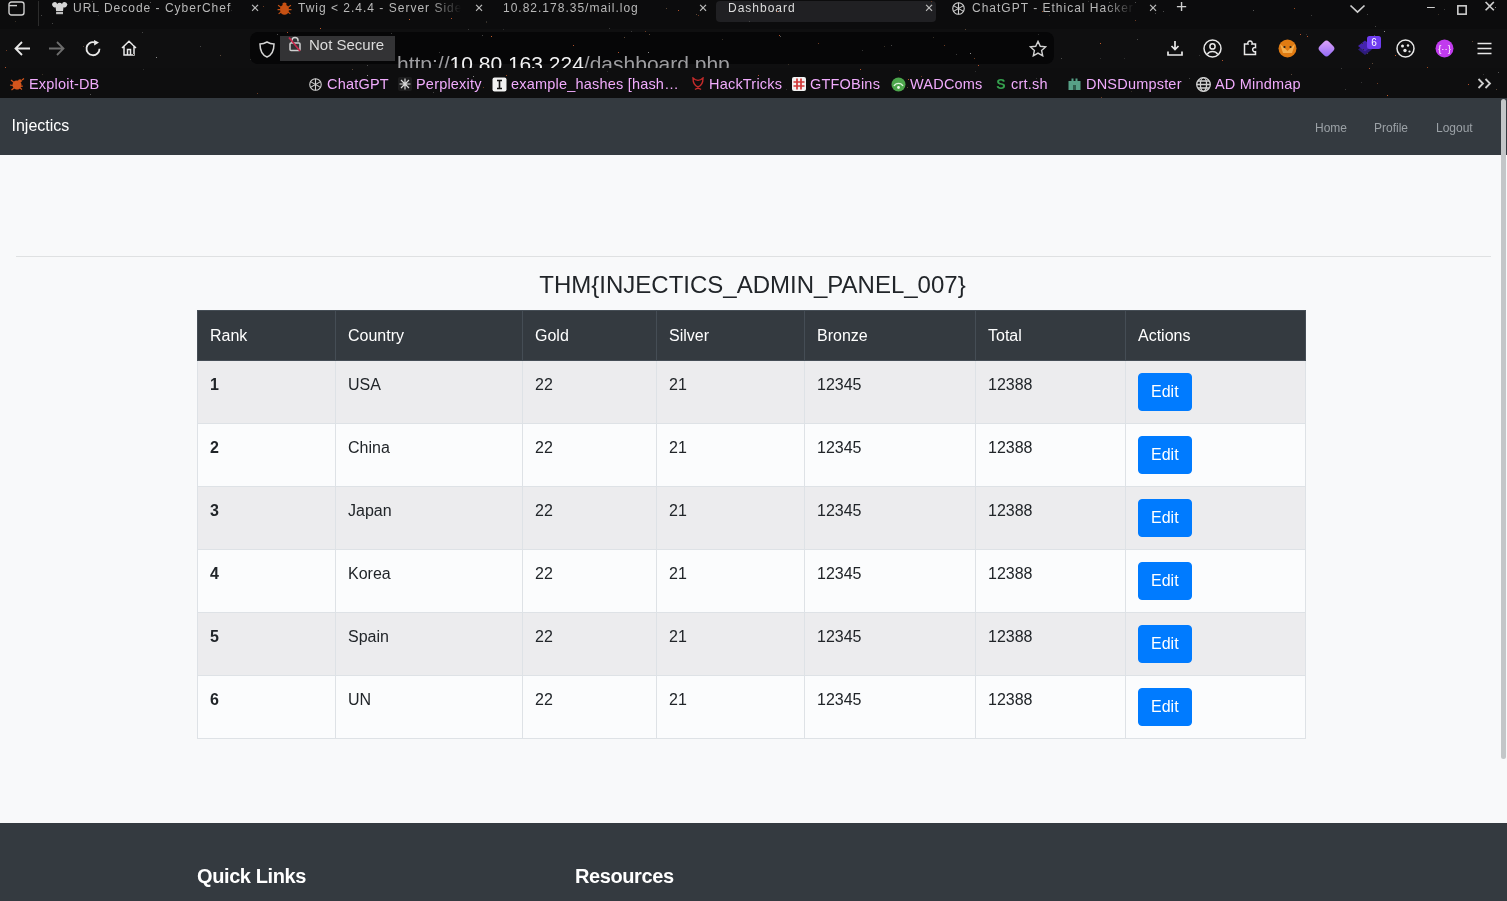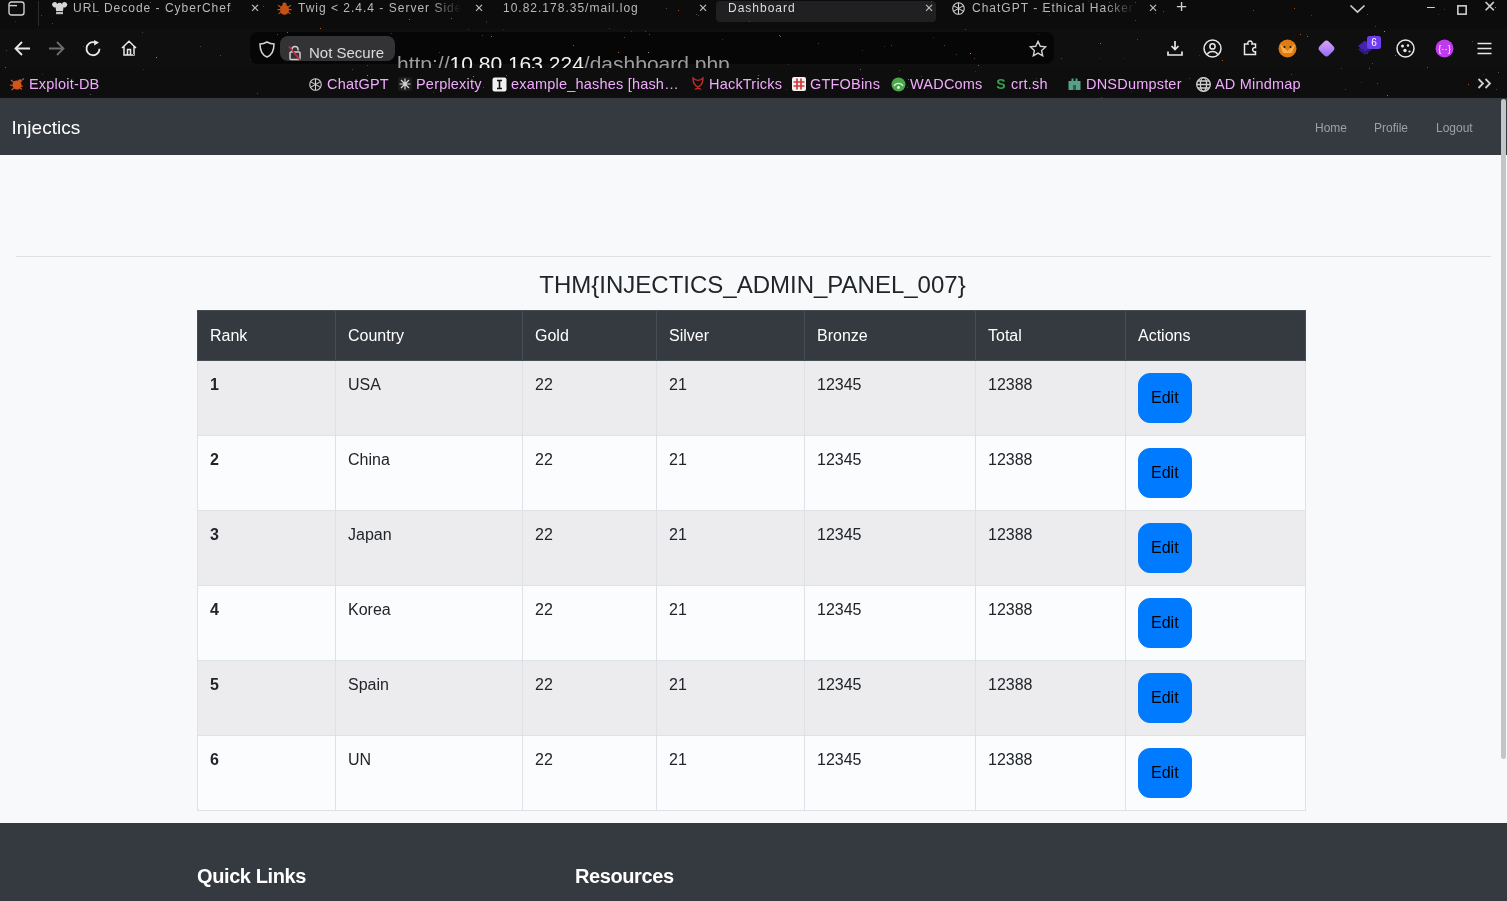--- a/index.html
+++ b/index.html
@@ -10,38 +10,38 @@
 #bookmarks{position:absolute;left:0;top:68px;width:1507px;height:30px;background:#0e0e0f}
 .tab{position:absolute;top:1px;height:21px;display:flex;align-items:center;padding-bottom:7px;color:#b9b9b9;font-size:12px;white-space:nowrap;overflow:hidden}
 .tab .ttl{overflow:hidden;text-overflow:clip;flex:1;letter-spacing:1px}
 .tab .fade{-webkit-mask-image:linear-gradient(to right,#000 78%,transparent 96%);mask-image:linear-gradient(to right,#000 78%,transparent 96%)}
 .tab .x{color:#bdbdbd;font-size:11.5px;margin-left:6px;margin-right:2px}
 .activetab{background:#202023;border-radius:4px;color:#dcdcdc}
 .ticon{width:15px;height:15px;margin-right:6px;flex:0 0 auto}
 .bm{position:absolute;top:1px;height:30px;display:flex;align-items:center;color:#f0abfc;font-size:14.5px;letter-spacing:0.2px;white-space:nowrap}
 .bm svg,.bm .bi{margin-right:4px}
 #urlbar{position:absolute;left:250px;top:32px;width:804px;height:32px;background:#060607;border-radius:8px}
-#chip{position:absolute;left:280px;top:36px;height:25px;background:#333335;border-radius:8px;display:flex;align-items:flex-end;padding:0 11px 0 8px;color:#dcdcdc;font-size:15px}
+#chip{position:absolute;left:280px;top:36px;height:25px;background:#333335;border-radius:0;display:flex;align-items:flex-start;padding:0 11px 0 8px;color:#dcdcdc;font-size:15px}
 #urltext{position:absolute;left:397px;top:52px;font-size:21px;color:#9d9da0}
 #urltext b{color:#f2f2f3;font-weight:normal}
 
 #page{position:absolute;left:0;top:98px;width:1507px;height:803px;background:#f8f9fa}
 #navbar{position:absolute;left:0;top:0;width:1507px;height:56.5px;background:#343a40}
-#brand{position:absolute;left:11.5px;top:19px;font-size:19px;color:#fff}
+#brand{position:absolute;left:11.5px;top:19px;font-size:16px;color:#fff}
 .navlink{position:absolute;top:23px;font-size:12px;color:#9ba1a6}
 #welcome{position:absolute;left:16px;top:109px;font-size:28.5px;font-weight:normal;color:#212529}
 #hr{position:absolute;left:16px;top:158px;width:1475px;height:1px;background:#dfe1e2}
 #caption{position:absolute;left:0;top:173px;width:1505px;text-align:center;font-size:24px;color:#212529}
 #tbl{position:absolute;left:197px;top:212px;border-collapse:collapse;table-layout:fixed;width:1108px;font-size:16px;color:#212529}
 #tbl th,#tbl td{border:1px solid #dee2e6;padding:12px;text-align:left;vertical-align:top;line-height:24px;font-weight:normal}
 #tbl thead th{background:#343a40;color:#fff;border-color:#454d55;font-weight:normal;padding:12.5px 12px}
 #tbl tbody th{font-weight:bold}
 #tbl tbody tr:nth-child(odd){background:#ececee}
 #tbl tbody tr:nth-child(even){background:#fbfcfd}
-.btn{display:inline-block;background:#007bff;border:1px solid #007bff;color:#000000;border-radius:12px;padding:12px 12px;font-size:16px;line-height:24px}
+.btn{display:inline-block;background:#007bff;border:1px solid #007bff;color:#ffffff;border-radius:4px;padding:6px 12px;font-size:16px;line-height:24px}
 #footer{position:absolute;left:0;top:725px;width:1507px;height:178px;background:#343a40;color:#fff}
 .fh{position:absolute;top:42px;font-size:20px;font-weight:bold;letter-spacing:-0.4px}
 #scrollthumb{position:absolute;left:1501px;top:99px;width:5px;height:660px;background:#c3c6c8;border-radius:3px;z-index:50}
 #stars{position:absolute;left:0;top:0;width:1px;height:1px;background:transparent;box-shadow:1311px 15px #3a3a3a,503px 29px #2e2e2e,1387px 95px #c05a28,67px 4px #4a4a4a,1036px 78px #3a3a3a,1468px 84px #b0502a,921px 76px #6b3a22,15px 21px #383026,320px 28px #c05a28,200px 46px #444,90px 94px #555,777px 11px #b0502a,1289px 80px #444,1444px 9px #3a3a3a,594px 11px #5a4636,780px 36px #555,749px 21px #444,1374px 35px #4a4a4a,352px 69px #5a4636,779px 35px #b0502a,666px 8px #5a4636,648px 52px #8a8a8a,1472px 41px #5a4636,812px 83px #555,287px 32px #b0502a,1199px 55px #333,451px 18px #b0502a,98px 15px #2e2e2e,1395px 55px #c05a28,1222px 60px #b0502a,1135px 2px #4a4a4a,1101px 97px #6b3a22,698px 15px #6b3a22,931px 1px #6b3a22,367px 65px #4a4a4a,613px 82px #b0502a,315px 48px #2e2e2e,1088px 1px #333,41px 15px #444,631px 31px #3a3a3a,1163px 11px #4a4a4a,143px 69px #2e2e2e,975px 71px #2e2e2e,1244px 55px #5a4636,1496px 89px #5a4636,819px 86px #444,1061px 58px #4a4a4a,133px 44px #3a3a3a,473px 76px #8a8a8a,1294px 8px #9a4a20,678px 10px #b0502a,1372px 63px #5a4636,1483px 74px #333,970px 53px #8a8a8a,884px 46px #383026,1495px 7px #8a8a8a,696px 14px #5a4636,1100px 58px #2e2e2e,572px 60px #5a4636,156px 57px #8a8a8a,1109px 2px #4a4a4a,486px 22px #383026,439px 52px #3a3a3a,6px 50px #6b3a22,933px 37px #383026,1498px 72px #555,609px 28px #3a3a3a,1112px 8px #8a8a8a,978px 65px #b0502a,1042px 11px #9a4a20,1384px 31px #8a8a8a,506px 75px #9a4a20,860px 85px #333,649px 34px #5a4636,645px 31px #6b3a22,1377px 83px #6b3a22,150px 2px #555,1155px 13px #4a4a4a,1038px 34px #2e2e2e,142px 32px #444,899px 70px #6b3a22,1341px 68px #3a3a3a,1137px 39px #4a4a4a,277px 34px #4a4a4a,1135px 20px #6b3a22,433px 92px #444,1300px 34px #b0502a,106px 12px #383026,92px 1px #444,1306px 34px #2e2e2e,1131px 91px #383026,231px 10px #2e2e2e,758px 75px #b0502a,263px 6px #6b3a22,83px 46px #5a4636,1367px 14px #444,834px 80px #2e2e2e,486px 21px #2e2e2e,52px 23px #444,845px 86px #5a4636,1438px 14px #383026,965px 29px #5a4636,944px 45px #6b3a22,468px 29px #3a3a3a,818px 43px #6b3a22,573px 45px #b0502a,1100px 43px #c05a28,367px 75px #8a8a8a,891px 45px #444,1049px 15px #383026,391px 33px #3a3a3a,5px 67px #b0502a,1375px 26px #444,1362px 43px #333,257px 93px #6b3a22,1367px 53px #444,607px 71px #2e2e2e,1363px 49px #2e2e2e,618px 52px #b0502a,624px 37px #5a4636,1189px 78px #444,907px 87px #5a4636,349px 85px #4a4a4a,1361px 82px #333,483px 87px #6b3a22,409px 19px #c05a28,1253px 10px #555,1291px 74px #5a4636,788px 64px #383026,1345px 89px #3a3a3a,220px 55px #5a4636,1427px 67px #9a4a20,250px 59px #2e2e2e,1369px 68px #b0502a,908px 79px #b0502a,1124px 58px #2e2e2e,974px 58px #6b3a22,1307px 36px #b0502a,491px 36px #c05a28,482px 35px #444,1108px 11px #2e2e2e,786px 89px #2e2e2e,133px 54px #383026,956px 54px #3a3a3a,862px 50px #333,42px 74px #383026,722px 39px #383026,860px 69px #b0502a,453px 63px #5a4636,996px 4px #383026}
 </style>
 </head>
 <body>
 <div id="chrome">
   <div id="tabbar">
     <svg style="position:absolute;left:8px;top:1px" width="17" height="15" viewBox="0 0 17 15">

